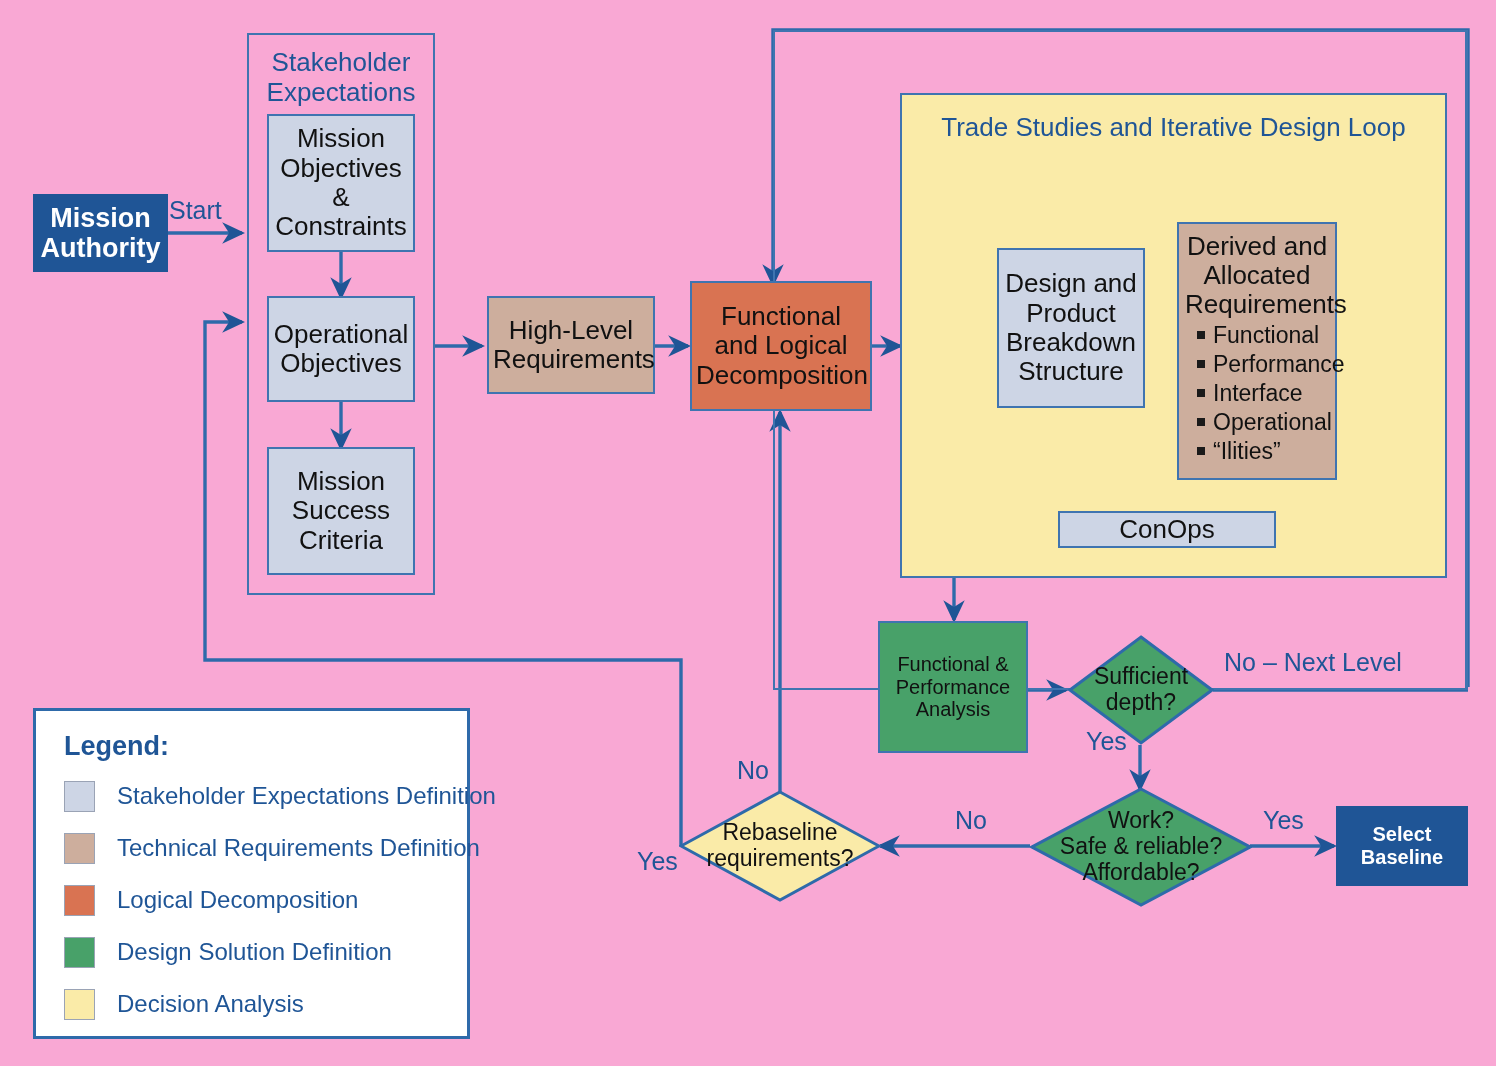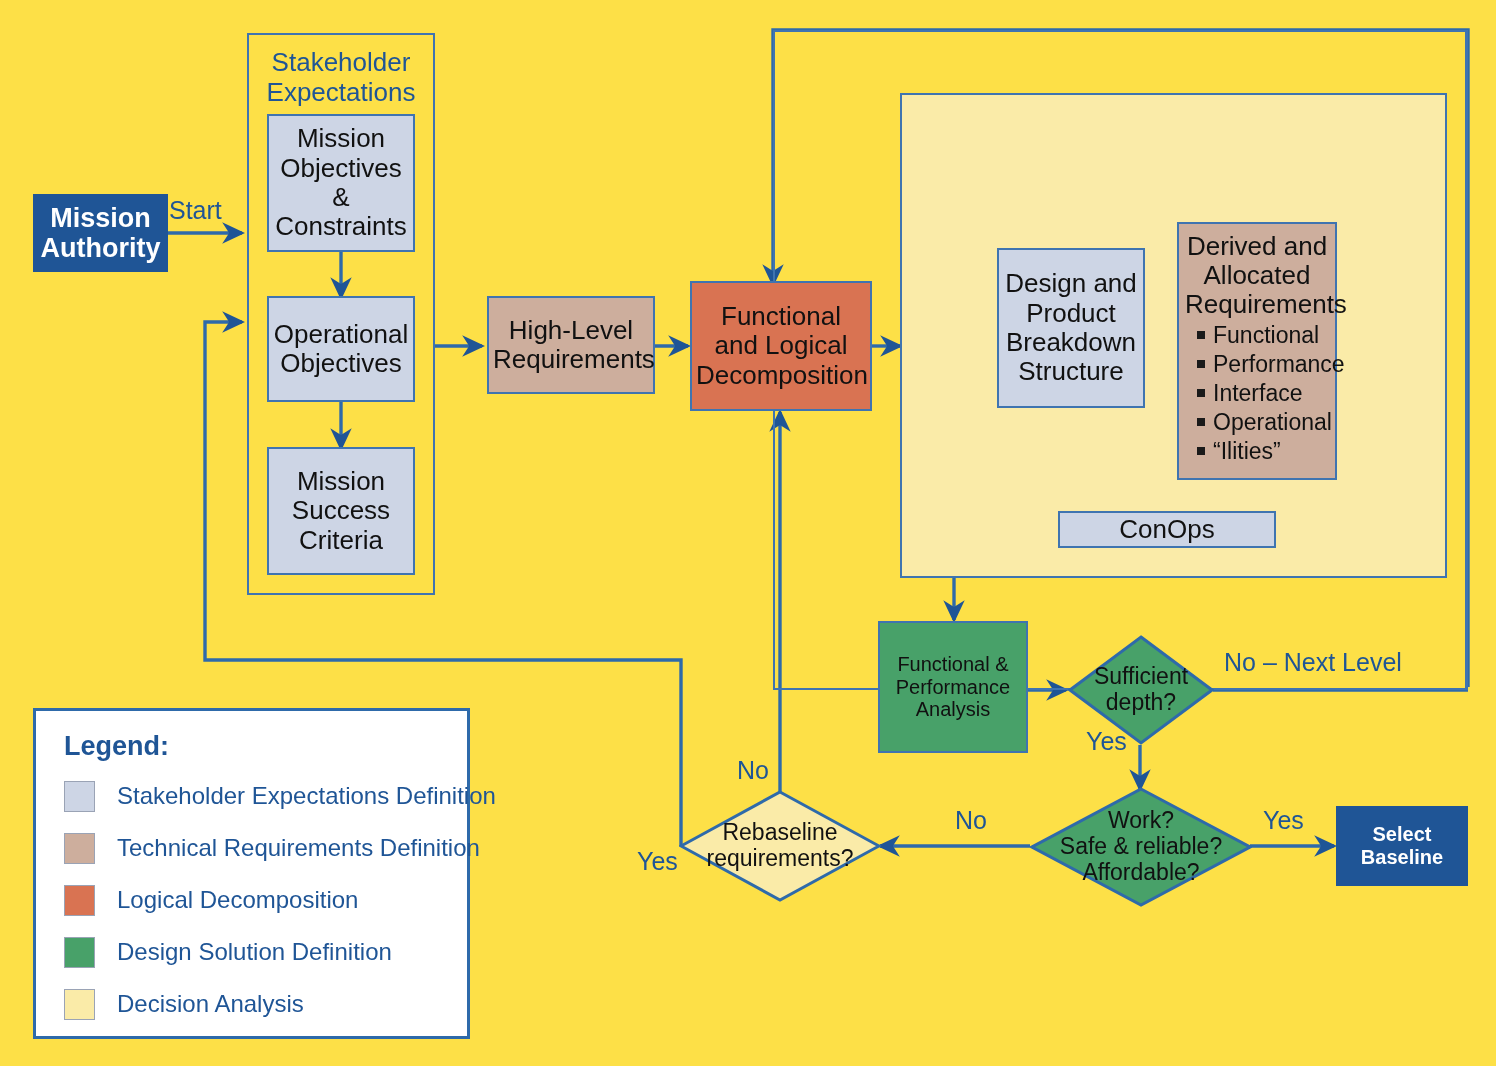--- a/index.html
+++ b/index.html
@@ -1,18 +1,18 @@
 <!DOCTYPE html>
 <html><head>
 <meta charset="utf-8">
 <title>Systems Engineering Design Process Flowchart</title>
 <style>
   html,body{margin:0;padding:0;background:#ffffff;}
   body{font-family:"Liberation Sans", sans-serif;}
-  #canvas{position:relative;width:1496px;height:1066px;background:#fde047;overflow:hidden;}
+  #canvas{position:relative;width:1496px;height:1066px;background:#f9a8d4;overflow:hidden;}
   svg.lines{position:absolute;left:0;top:0;width:1496px;height:1066px;pointer-events:none;}
 
   
   .node{
     position:absolute;
     box-sizing:border-box;
     border:2px solid #3F74B0;
     display:flex;
     align-items:center;
     justify-content:center;
@@ -184,20 +184,21 @@
       <path d="M 1352 322 C 1430 388 1408 494 1276 537" marker-start="url(#ahs)" marker-end="url(#ahs)"></path>
     </g>
   </svg>
 
   <div class="group" style="left:247px;top:33px;width:188px;height:562px;"></div>
   <div class="group-title" style="left:247px;top:48px;width:188px;">Stakeholder<br>Expectations</div>
 
   <div class="group" style="left:773px;top:30px;width:695px;height:660px;border-right-width:3px;"></div>
 
   <div class="group filled" style="left:900px;top:93px;width:547px;height:485px;"></div>
+  <div class="group-title" style="left:900px;top:113px;width:547px;">Trade Studies and Iterative Design Loop</div>
 
   <div class="node c-navy" style="left:33px;top:194px;width:135px;height:78px;font-size:27px;">
     <span>Mission<br>Authority</span>
   </div>
 
   <div class="node c-stake" style="left:267px;top:114px;width:148px;height:138px;">
     <span>Mission<br>Objectives &amp;<br>Constraints</span>
   </div>
 
   <div class="node c-stake" style="left:267px;top:296px;width:148px;height:106px;">

